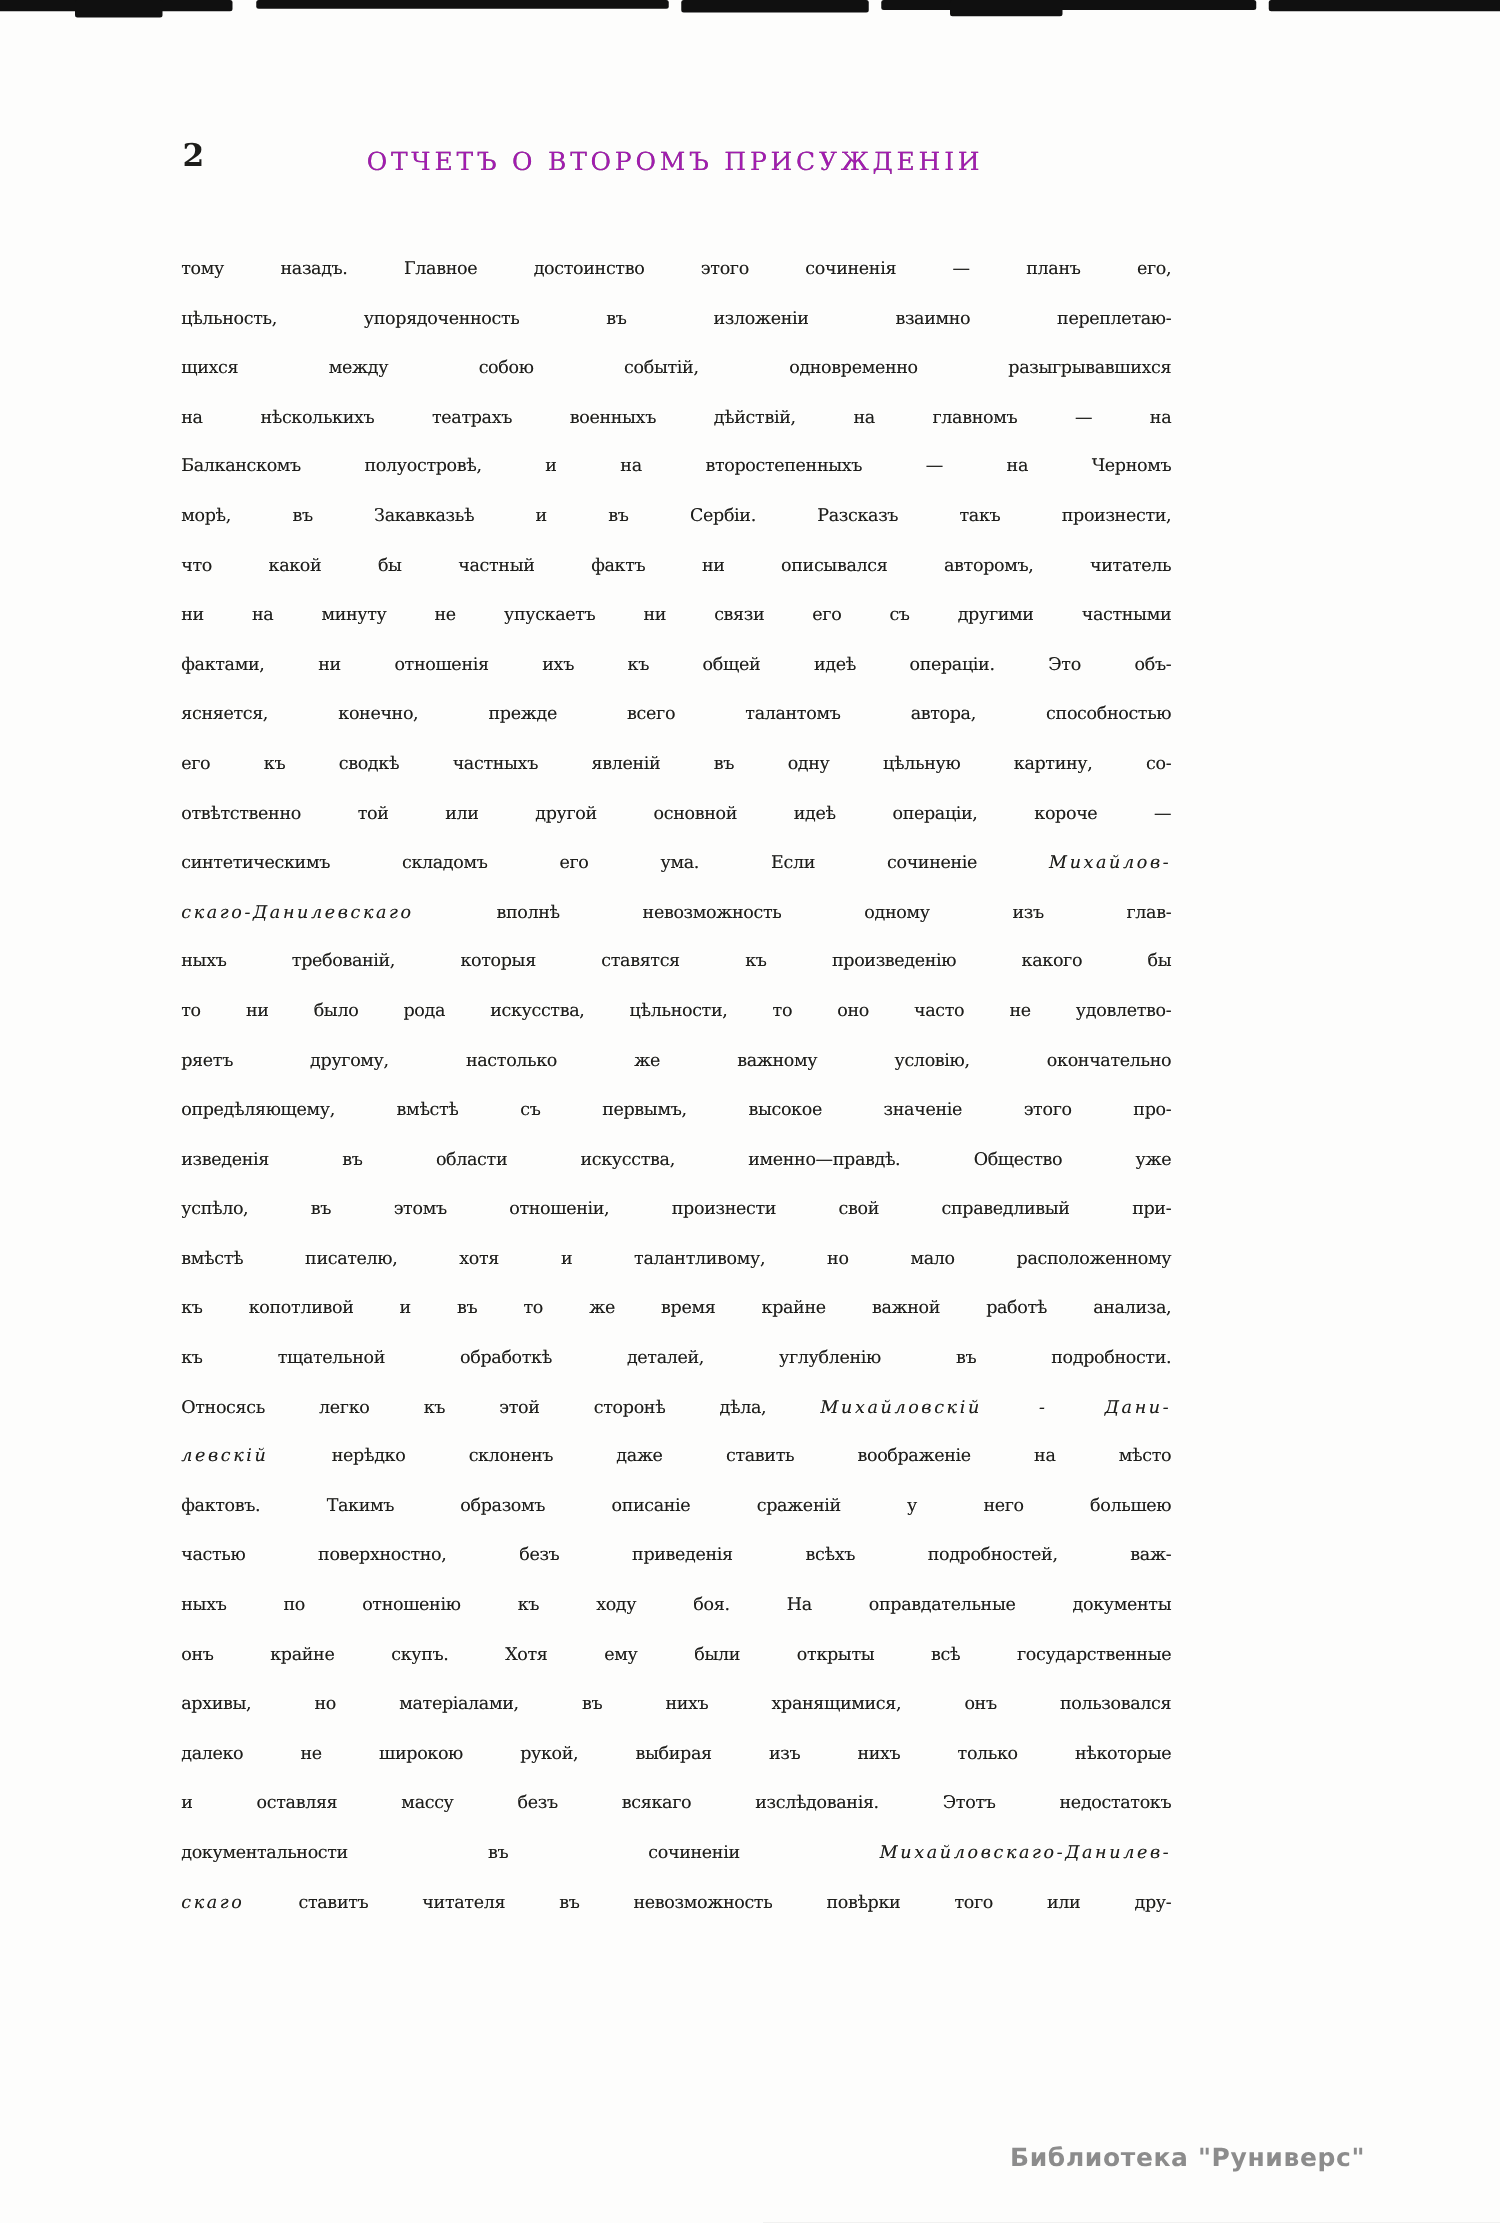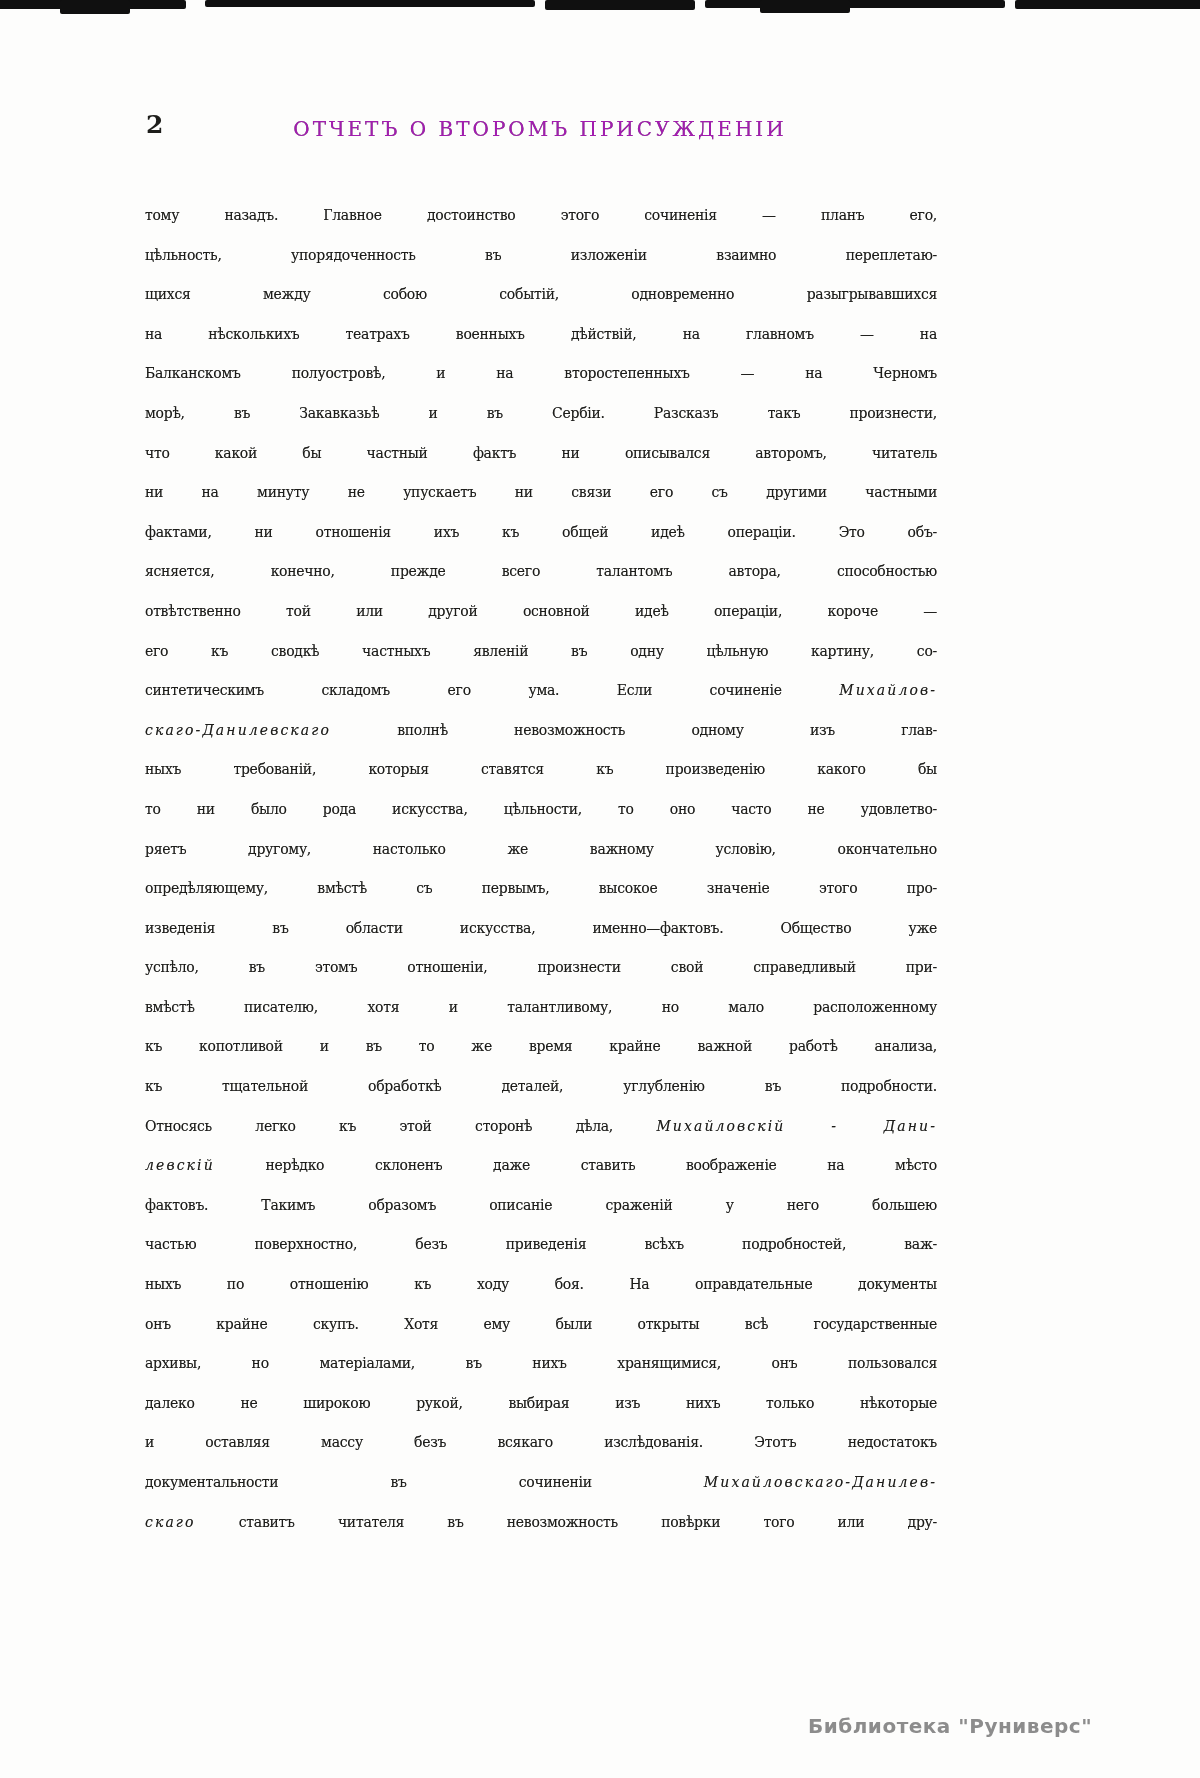--- a/index.html
+++ b/index.html
@@ -68,29 +68,29 @@
       <p class="line"><span class="seg-normal">тому назадъ. Главное достоинство этого сочиненія — планъ его,</span></p>
       <p class="line"><span class="seg-normal">цѣльность, упорядоченность въ изложеніи взаимно переплетаю-</span></p>
       <p class="line"><span class="seg-normal">щихся между собою событій, одновременно разыгрывавшихся</span></p>
       <p class="line"><span class="seg-normal">на нѣсколькихъ театрахъ военныхъ дѣйствій, на главномъ — на</span></p>
       <p class="line"><span class="seg-normal">Балканскомъ полуостровѣ, и на второстепенныхъ — на Черномъ</span></p>
       <p class="line"><span class="seg-normal">морѣ, въ Закавказьѣ и въ Сербіи. Разсказъ такъ произнести,</span></p>
       <p class="line"><span class="seg-normal">что какой бы частный фактъ ни описывался авторомъ, читатель</span></p>
       <p class="line"><span class="seg-normal">ни на минуту не упускаетъ ни связи его съ другими частными</span></p>
       <p class="line"><span class="seg-normal">фактами, ни отношенія ихъ къ общей идеѣ операціи. Это объ-</span></p>
       <p class="line"><span class="seg-normal">ясняется, конечно, прежде всего талантомъ автора, способностью</span></p>
+      <p class="line"><span class="seg-normal">его къ сводкѣ частныхъ явленій въ одну цѣльную картину, со-</span></p>
       <p class="line"><span class="seg-normal">отвѣтственно той или другой основной идеѣ операціи, короче —</span></p>
-      <p class="line"><span class="seg-normal">его къ сводкѣ частныхъ явленій въ одну цѣльную картину, со-</span></p>
       <p class="line"><span class="seg-normal">синтетическимъ складомъ его ума. Если сочиненіе </span><span class="seg-spaced">Михайлов-</span></p>
       <p class="line"><span class="seg-spaced">скаго-Данилевскаго</span><span class="seg-normal"> вполнѣ невозможность одному изъ глав-</span></p>
       <p class="line"><span class="seg-normal">ныхъ требованій, которыя ставятся къ произведенію какого бы</span></p>
       <p class="line"><span class="seg-normal">то ни было рода искусства, </span><span class="seg-italic">цѣльности</span><span class="seg-normal">, то оно часто не удовлетво-</span></p>
       <p class="line"><span class="seg-normal">ряетъ другому, настолько же важному условію, окончательно</span></p>
       <p class="line"><span class="seg-normal">опредѣляющему, вмѣстѣ съ первымъ, высокое значеніе этого про-</span></p>
-      <p class="line"><span class="seg-normal">изведенія въ области искусства, именно—</span><span class="seg-italic">фактовъ</span><span class="seg-normal">. Общество уже</span></p>
+      <p class="line"><span class="seg-normal">изведенія въ области искусства, именно—</span><span class="seg-italic">правдѣ</span><span class="seg-normal">. Общество уже</span></p>
       <p class="line"><span class="seg-normal">успѣло, въ этомъ отношеніи, произнести свой справедливый при-</span></p>
       <p class="line"><span class="seg-normal">вмѣстѣ писателю, хотя и талантливому, но мало расположенному</span></p>
       <p class="line"><span class="seg-normal">къ копотливой и въ то же время крайне важной работѣ </span><span class="seg-italic">анализа</span><span class="seg-normal">,</span></p>
       <p class="line"><span class="seg-normal">къ тщательной обработкѣ деталей, углубленію въ подробности.</span></p>
       <p class="line"><span class="seg-normal">Относясь легко къ этой сторонѣ дѣла, </span><span class="seg-spaced">Михайловскій - Дани-</span></p>
       <p class="line"><span class="seg-spaced">левскій</span><span class="seg-normal"> нерѣдко склоненъ даже ставить воображеніе на мѣсто</span></p>
       <p class="line"><span class="seg-normal">фактовъ. Такимъ образомъ описаніе сраженій у него большею</span></p>
       <p class="line"><span class="seg-normal">частью поверхностно, безъ приведенія всѣхъ подробностей, важ-</span></p>
       <p class="line"><span class="seg-normal">ныхъ по отношенію къ ходу боя. На оправдательные документы</span></p>
       <p class="line"><span class="seg-normal">онъ крайне скупъ. Хотя ему были открыты всѣ государственные</span></p>

